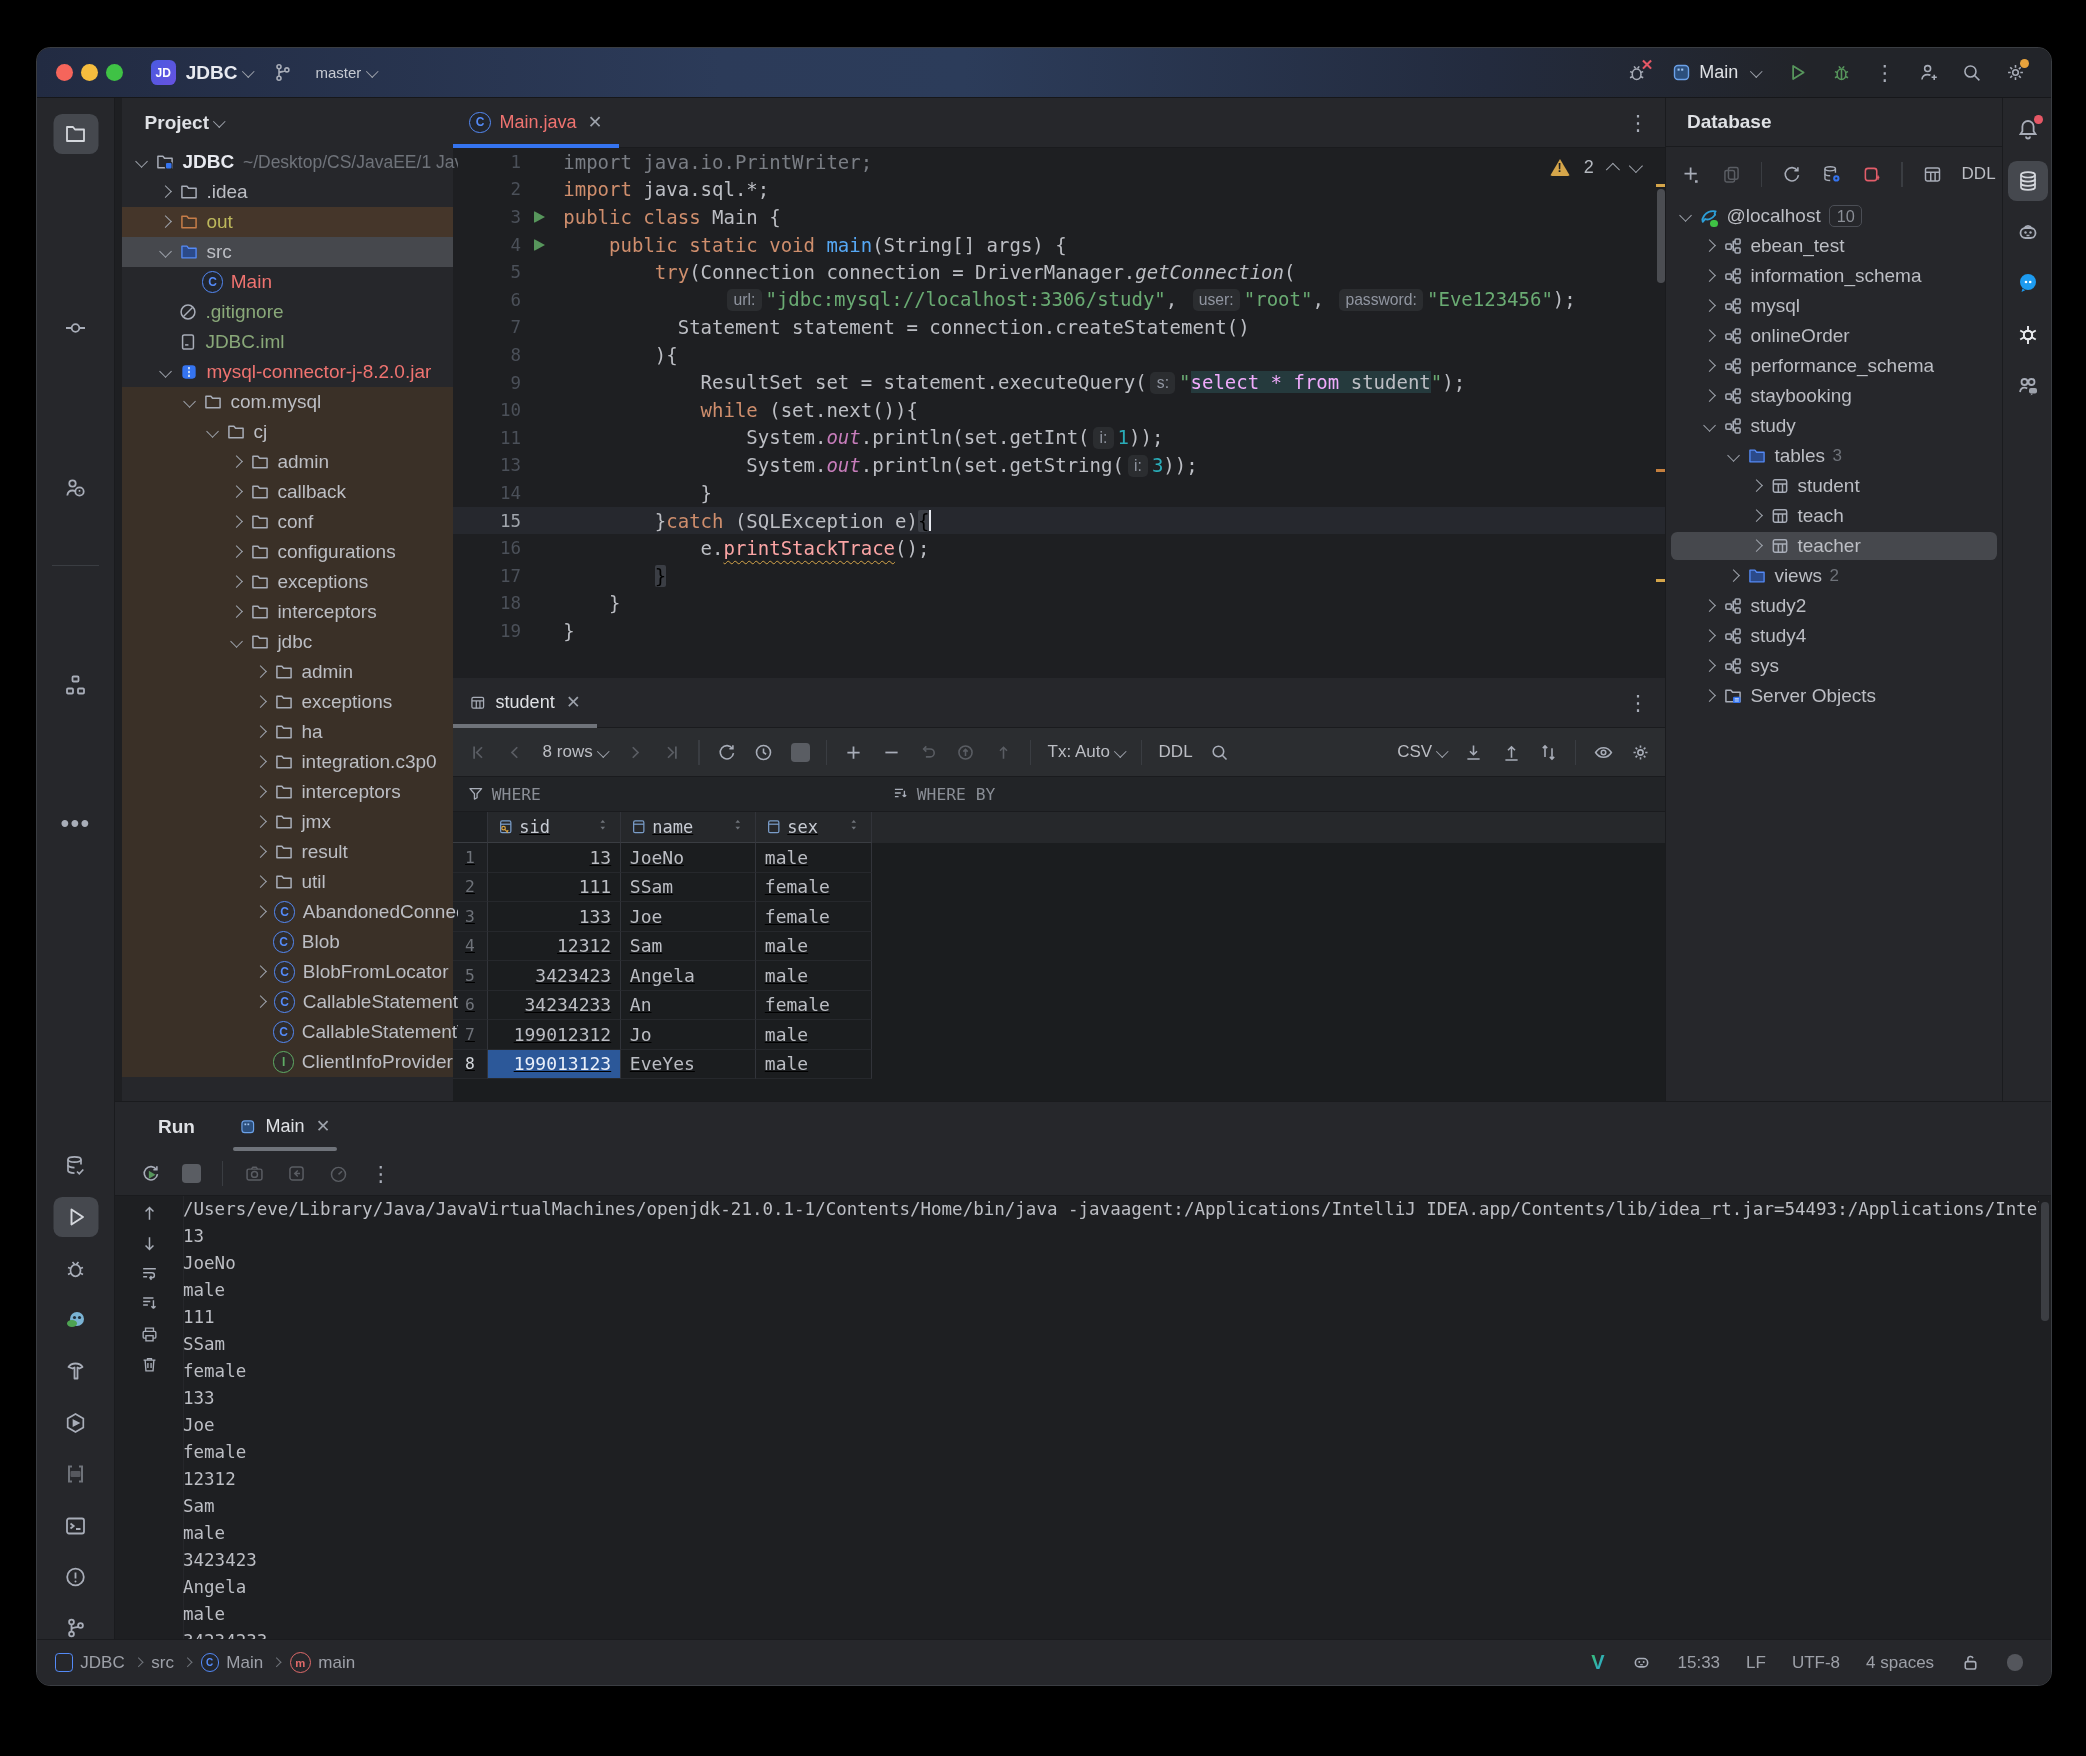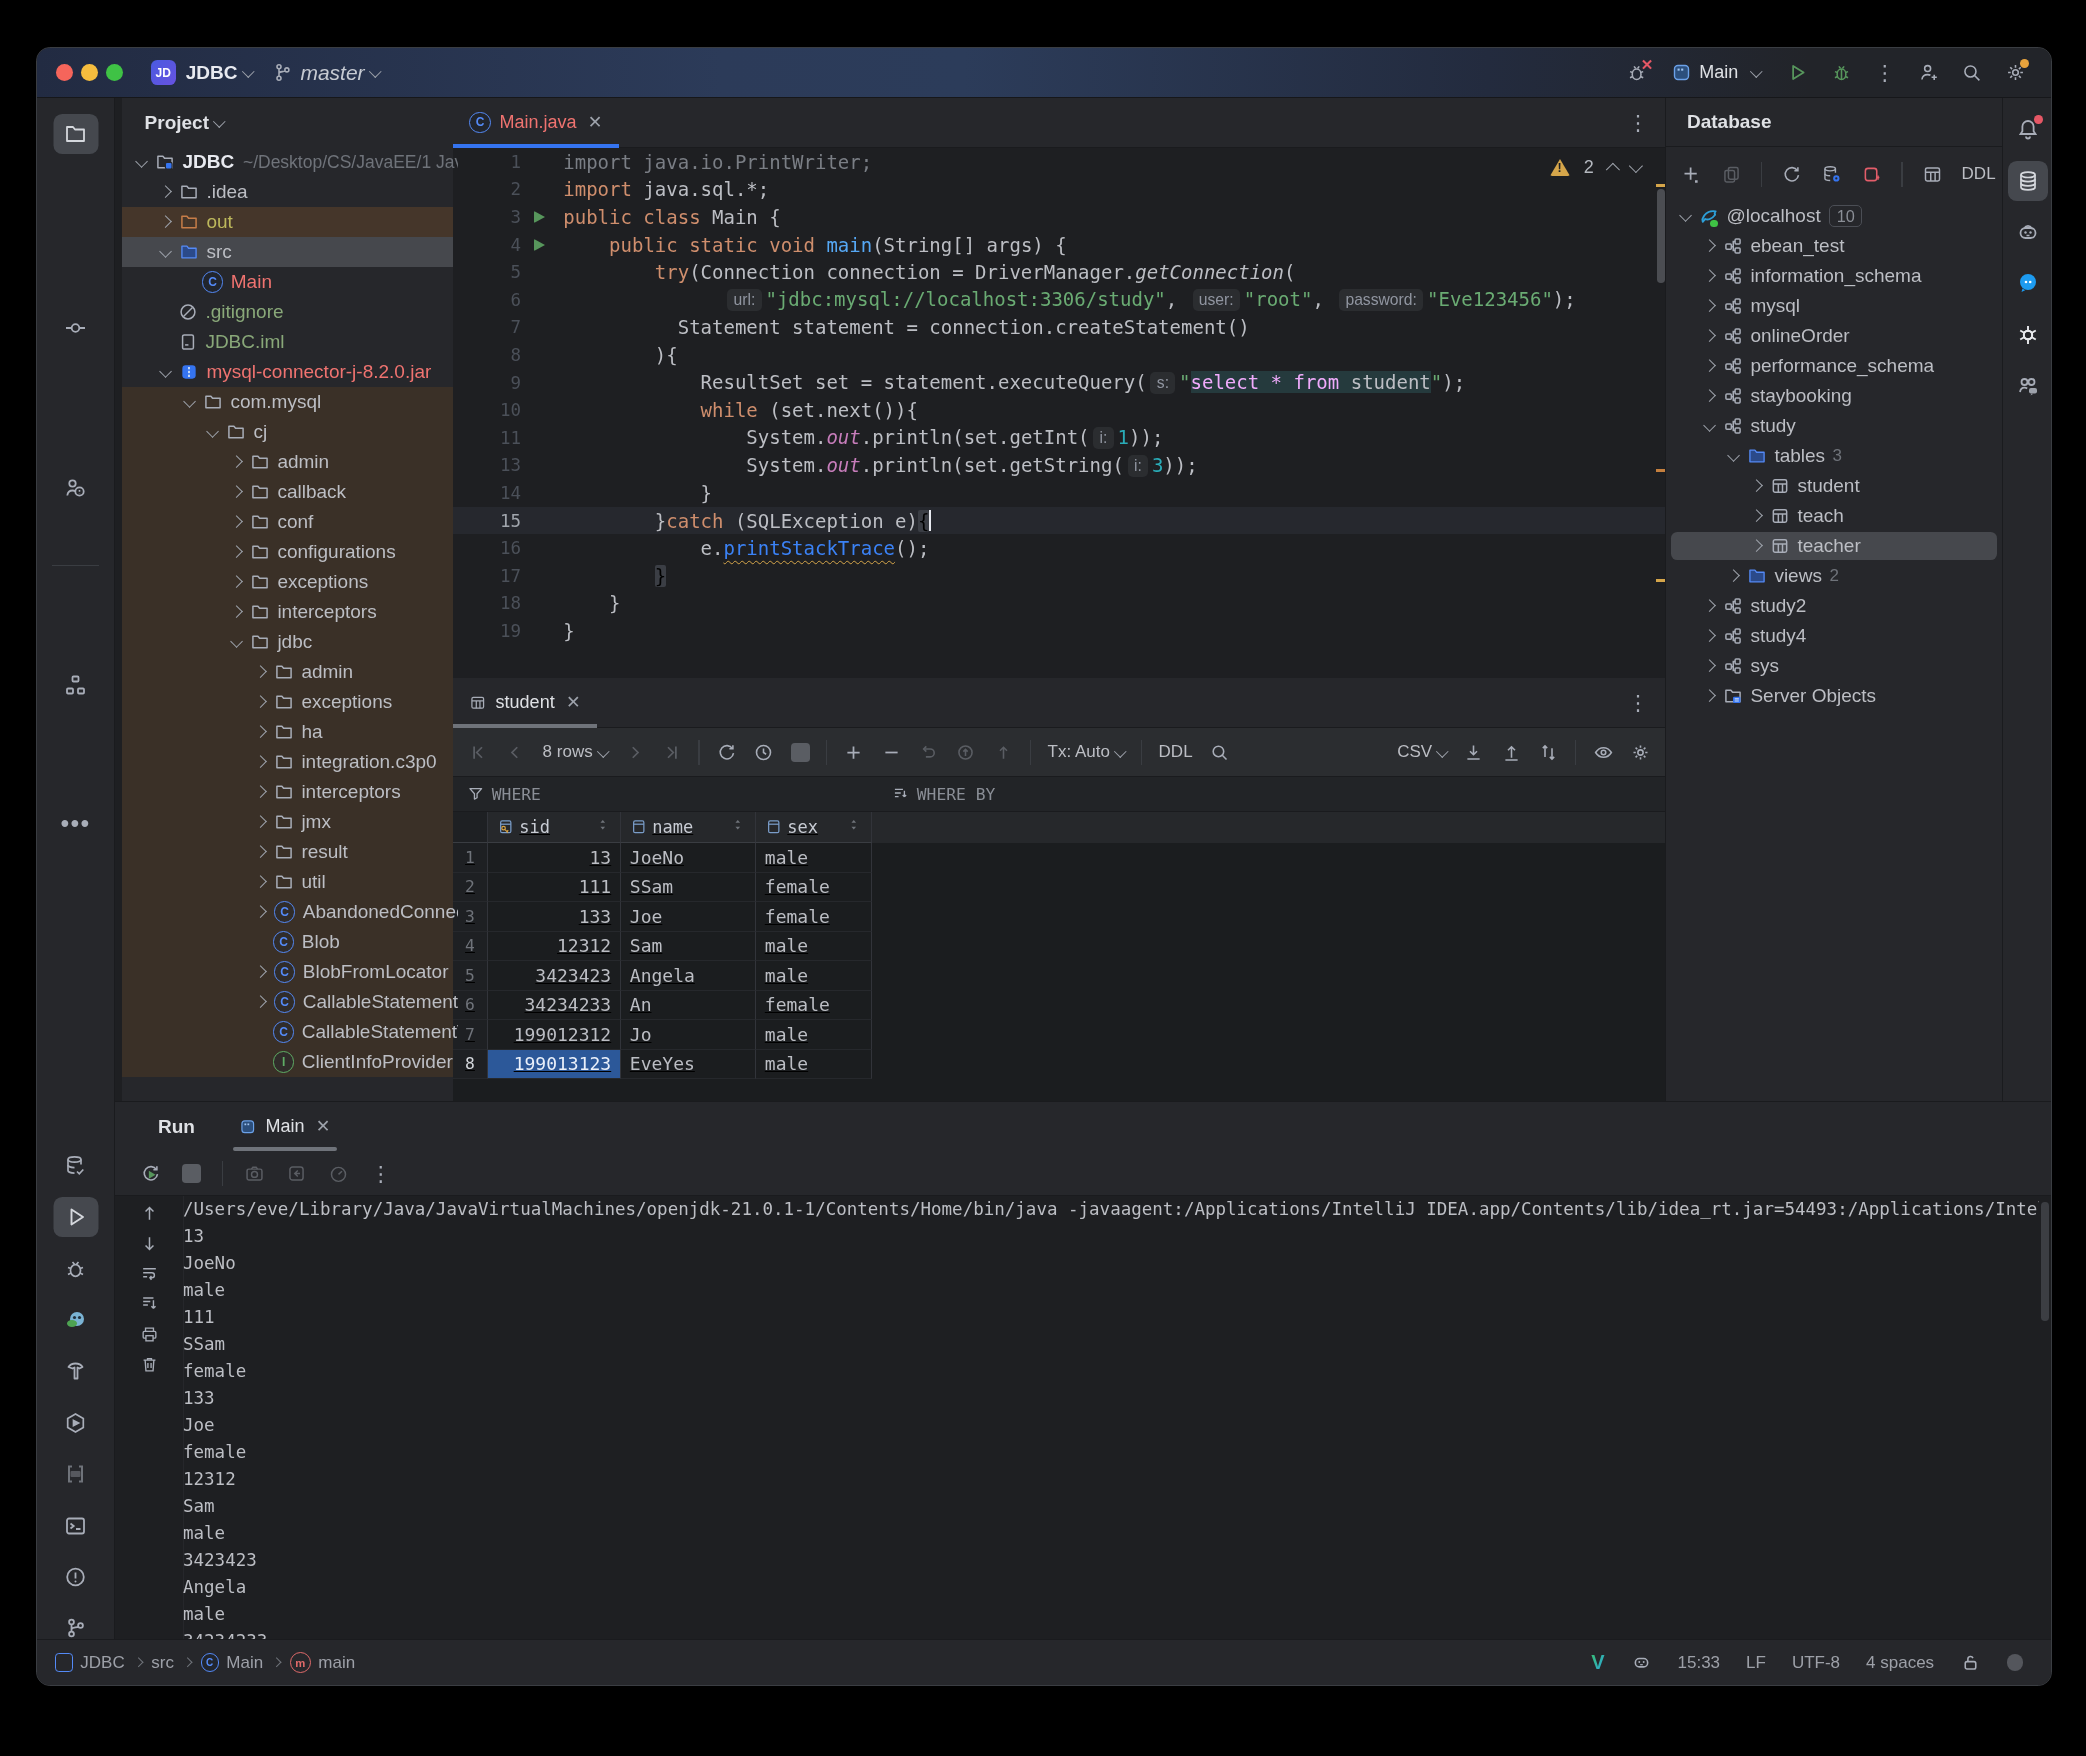--- a/index.html
+++ b/index.html
@@ -9,21 +9,21 @@
   
   .titlebar{position:absolute;left:0;top:0;right:0;height:50px;
     background:linear-gradient(90deg,#222b42 0%,#2c3b59 34%,#2c3c5a 46%,#232b3e 72%,#222429 88%,#222429 100%);
     display:flex;align-items:center;border-bottom:0.6px solid #16171a;box-sizing:border-box;}
   .lights{display:flex;gap:8.1px;margin-left:19px;}
   .light{width:17px;height:17px;border-radius:50%;}
   .l-red{background:#f5655b}.l-yel{background:#f6bd3e}.l-grn{background:#3fc245}
   .jd{margin-left:27.6px;width:25px;height:25px;border-radius:6.3px;background:linear-gradient(135deg,#4a5be0,#6752e0);
     color:#fff;font-weight:bold;font-size:12px;display:flex;align-items:center;justify-content:center;}
   .tb-label{color:#e8eaf0;font-size:19px;font-weight:700;margin-left:10px;}
-  .tb-branch{color:#c6cad2;font-size:21px;margin-left:7px;font-weight:400;font-style:italic;}
+  .tb-branch{color:#c6cad2;font-size:15px;margin-left:22px;font-weight:400;}
   .chev{display:inline-block;width:7.5px;height:7.5px;border-right:1.5px solid #9da2ab;border-bottom:1.5px solid #9da2ab;transform:rotate(45deg);margin:0 3.8px 2.5px 6.3px;}
   .tb-right{margin-left:auto;display:flex;align-items:center;gap:22.6px;margin-right:25px;}
   .ic{display:inline-flex;align-items:center;justify-content:center;color:#a8adb8;position:relative;}
   .ic svg{width:21px;height:21px;display:block;}
   .ic.small svg{width:17.5px;height:17.5px}
   .ic.green{color:#57965c}.ic.dim{color:#5a5d63}
   .kebab{color:#a8adb8;font-size:21px;line-height:1;letter-spacing:0;}
   .reddot{position:absolute;right:-2.5px;top:-2.5px;width:8.8px;height:8.8px;border-radius:50%;background:#e55765;}
   .orangedot{position:absolute;right:-3.1px;top:-3.1px;width:9.4px;height:9.4px;border-radius:50%;background:#e8a33d;}
   .redx{position:absolute;right:-5px;top:-6.3px;color:#e55765;font-size:15px;font-weight:bold;}
@@ -71,21 +71,21 @@
   .cl.hl{background:#26282e;}
   .gut{width:68px;flex:none;text-align:right;color:#4b5059;font-size:17.5px;padding-right:5px;}
   .cl.hl .gut{color:#a1a6ad;}
   .runglyph{width:26px;flex:none;display:flex;align-items:center;justify-content:center;}
   .runglyph .tri{width:0;height:0;border-left:11.3px solid #57965c;border-top:6.9px solid transparent;border-bottom:6.9px solid transparent;border-radius:1.3px;}
   .code{padding-left:11.3px;}
   .s-p{color:#bcbec4}.s-k{color:#cf8e6d}.s-g{color:#7a7e85}.s-s{color:#6aab73}
   .s-fn{color:#56a8f5}.s-it{color:#bcbec4;font-style:italic}.s-fld{color:#c77dbb;font-style:italic}
   .s-n{color:#2aacb8}
   .s-qk{color:#f0abfc;background:#253a3d}.s-qp{color:#bcbec4;background:#253a3d}
-  .s-warn{color:#3b82f6;text-decoration:underline wavy #d5a54a 1.3px;text-underline-offset:5px;}
+  .s-warn{color:#fca5a5;text-decoration:underline wavy #d5a54a 1.3px;text-underline-offset:5px;}
   .s-brace{background:#3b3e45;border-radius:1.9px;}
   .inlay{display:inline-block;background:#2b2d30;color:#9095a0;font-size:15.7px;font-family:"Liberation Sans",sans-serif;border-radius:5px;padding:1.9px 6.3px;margin:0 3.8px;vertical-align:1.3px;}
   .caret{display:inline-block;width:1.9px;height:21px;background:#e8eaf0;vertical-align:-3.8px;}
   .ed-warnbox{position:absolute;right:25px;top:8.8px;display:flex;align-items:center;gap:13.8px;color:#b4b8bf;font-size:18px;z-index:5;}
   .warn-tri{width:0;height:0;border-left:10px solid transparent;border-right:10px solid transparent;border-bottom:17px solid #d5a54a;position:relative;border-radius:2.5px;}
   .warn-tri:after{content:"!";position:absolute;left:-2.5px;top:1.9px;color:#1e1f22;font-size:12.5px;font-weight:bold;}
   .vchev{width:8.8px;height:8.8px;border-right:1.6px solid #9da2ab;border-bottom:1.6px solid #9da2ab;display:inline-block;}
   .vchev.up{transform:rotate(-135deg);margin-top:5px}.vchev.dn{transform:rotate(45deg);margin-bottom:3.8px}
   .ed-scroll{position:absolute;right:0;top:0;width:10px;bottom:0;}
   .ed-thumb{position:absolute;right:1.3px;top:41px;width:7.5px;height:94px;background:#4b4d52;border-radius:3.8px;}

